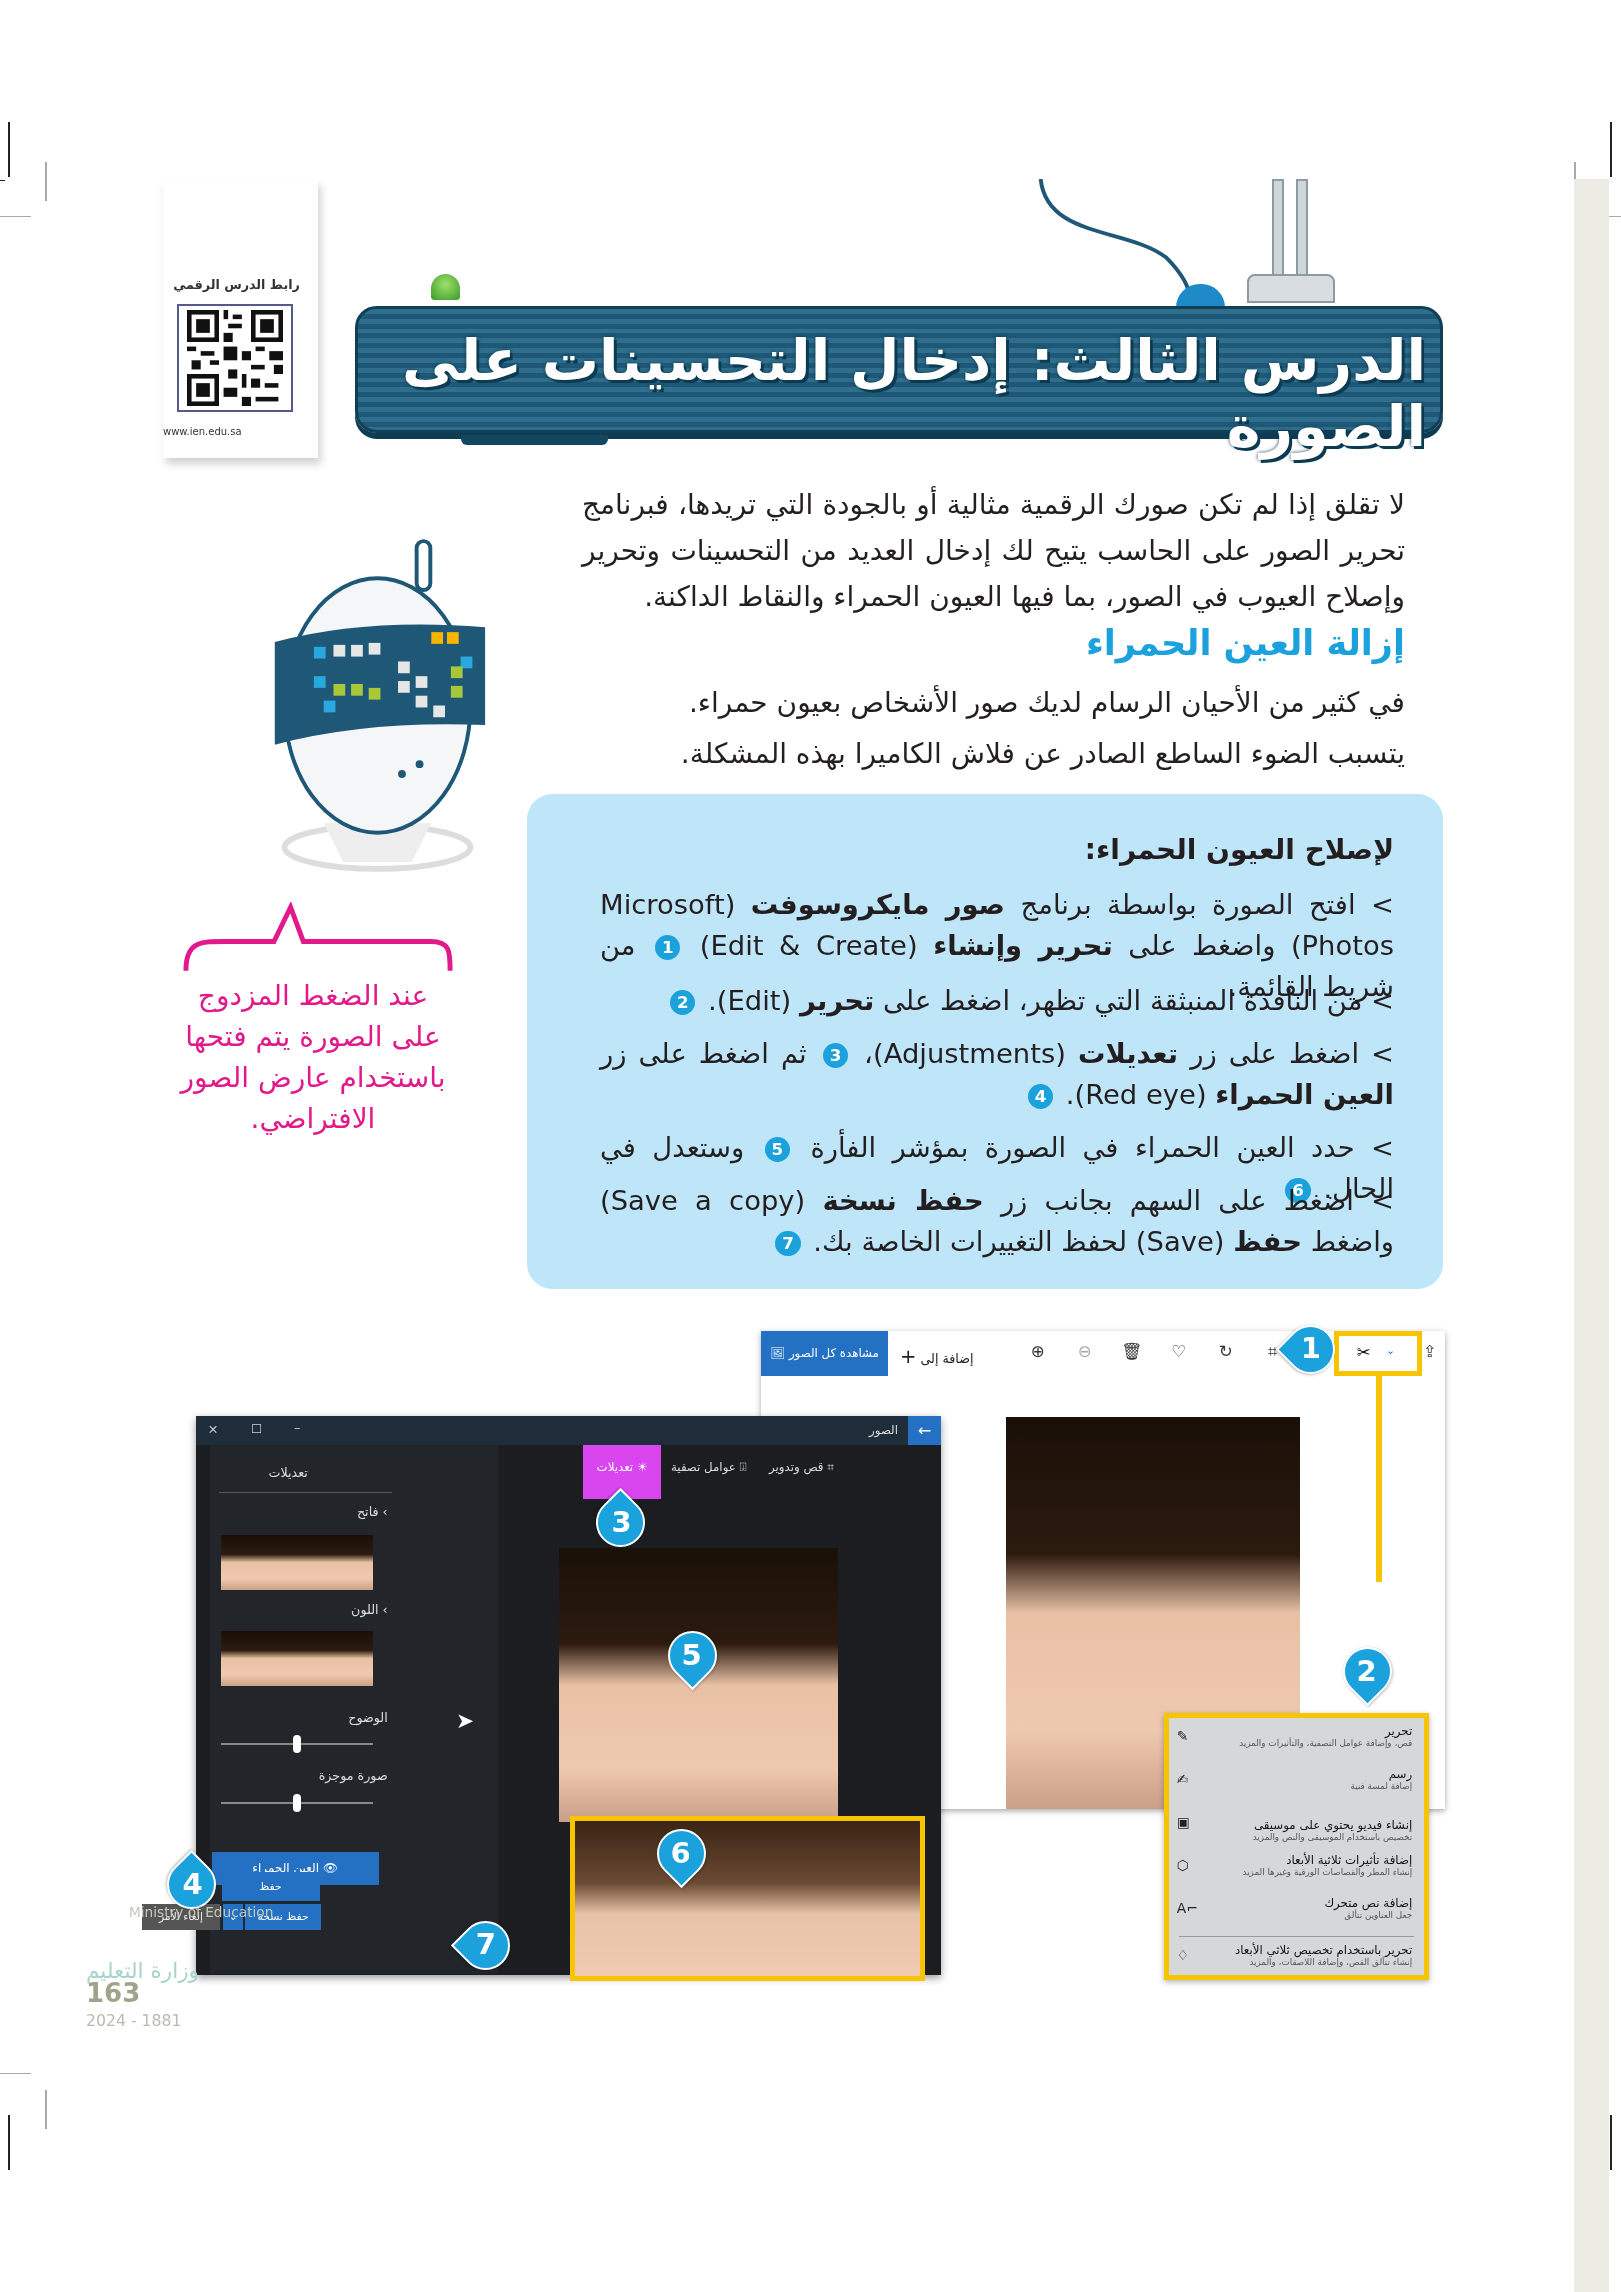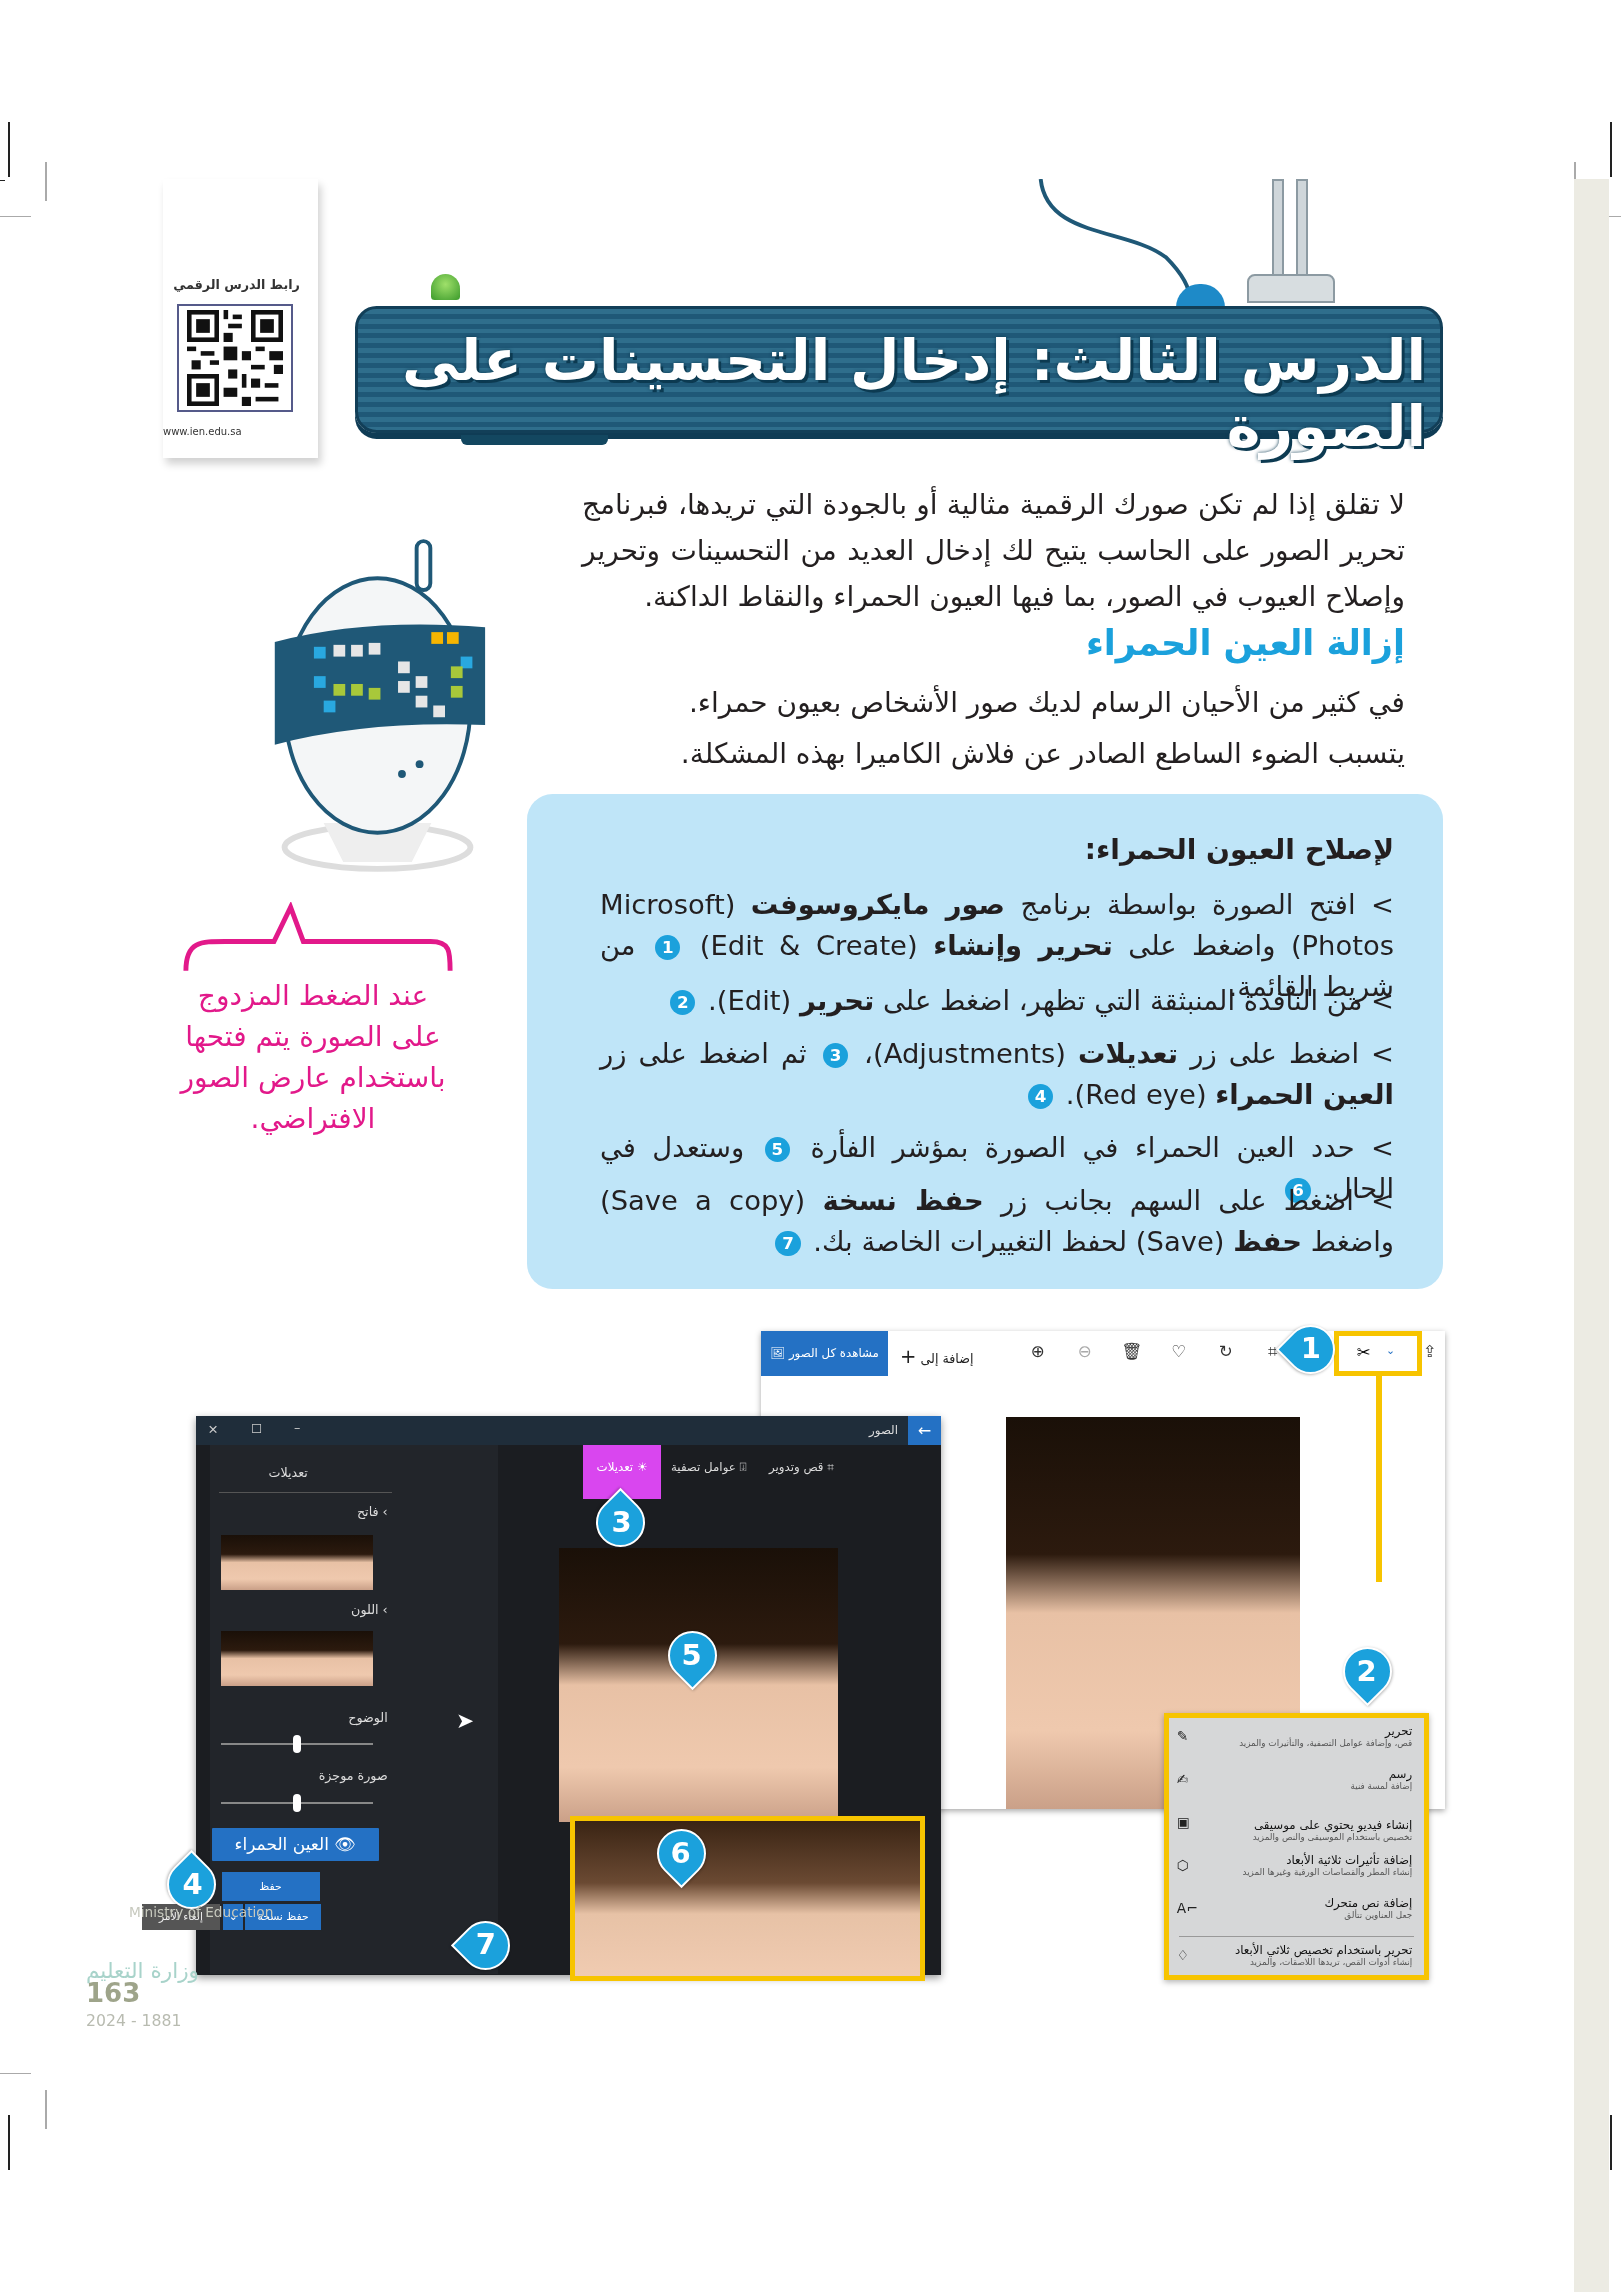--- a/index.html
+++ b/index.html
@@ -232,21 +232,21 @@
     </div>
   <div class="abs mic" style="top:139px">⬡</div>
   <div class="abs mi" style="top:178px">
       <div class="t">إضافة نص متحرك</div>
       <div class="s">جعل العناوين تتألق</div>
     </div>
   <div class="abs mic" style="top:182px">A⌐</div>
   <div class="abs" style="left:9.8px;top:218px;width:235px;height:1px;background:#999"></div>
   <div class="abs mi" style="top:225px">
       <div class="t">تحرير باستخدام تخصيص ثلاثي الأبعاد</div>
-      <div class="s">إنشاء أدوات القص، تريدها اللاصقات، والمزيد</div>
+      <div class="s">إنشاء تتألق القص، وإضافة اللاصقات، والمزيد</div>
     </div>
   <div class="abs mic" style="top:229px">♢</div>
 </div>
 
 <div class="abs editor">
   <div class="abs titlebar">
     <span class="abs" style="left:11.8px;top:5.9px;color:#ccc;font-size:12.7px">✕</span>
     <span class="abs" style="left:55px;top:4.9px;color:#ccc;font-size:12.7px">☐</span>
     <span class="abs" style="left:98px;top:3.9px;color:#ccc;font-size:12.7px">–</span>
     <span class="abs" style="right:43px;top:6.9px;color:#ddd;font-size:11.8px">الصور</span>
@@ -265,21 +265,21 @@
     <div class="abs photo" style="left:11.8px;top:186px;width:152px;height:55px"></div>
     <div class="abs ptxt" style="right:110px;top:265px">الوضوح</div>
     <div class="abs slider" style="left:11.8px;width:152px;top:298px">
         <div class="abs knob" id="clarity-knob" style="top: -7.8px; left: 72px;"></div>
       </div>
     <div class="abs ptxt" style="right:110px;top:323px">صورة موجزة</div>
     <div class="abs slider" style="left:11.8px;width:152px;top:357px">
         <div class="abs knob" id="vignette-knob" style="top: -7.8px; left: 72px;"></div>
       </div>
   </div>
-  <div class="abs" style="left:15.7px;top:412px;width:167px;height:33px;background:#2471c4;color:#fff;font-size:17px;text-align:center;line-height:33px;border-radius:1px;direction:rtl"><span>👁</span> <span>العين الحمراء</span></div>
+  <div class="abs" style="left:15.7px;top:436px;width:167px;height:33px;background:#2471c4;color:#fff;font-size:12px;text-align:center;line-height:33px;border-radius:1px;direction:rtl"><span>👁</span> <span>العين الحمراء</span></div>
   <div class="abs" style="left:25.5px;top:456px;width:98px;height:29px;background:#2471c4;color:#fff;font-size:10.8px;text-align:center;line-height:29px">حفظ</div>
   <div class="abs" style="left:27.4px;top:488px;width:19.6px;height:25.5px;background:#2471c4;color:#fff;font-size:10.8px;text-align:center;line-height:25.5px">⌄</div>
   <div class="abs" style="left:49px;top:488px;width:76px;height:25.5px;background:#2471c4;color:#fff;font-size:10.8px;text-align:center;line-height:25.5px">حفظ نسخة</div>
   <div class="abs" style="left:-54px;top:488px;width:78px;height:25.5px;background:#555;color:#eee;font-size:10.8px;text-align:center;line-height:25.5px">إلغاء الأمر</div>
   <div class="abs photo" style="left:363px;top:132px;width:279px;height:274px"></div>
   <div class="abs" style="left:260px;top:292px;color:#fff;font-size:21.6px">➤</div>
 </div>
 
 <div class="abs" style="left:570px;top:1816px;width:355px;height:165px;border:5.9px solid #f7c400;background:linear-gradient(180deg,#3a2414 0%,#6b4a33 40%,#e7c2a6 60%,#f0cbb1 100%)"></div>
 

